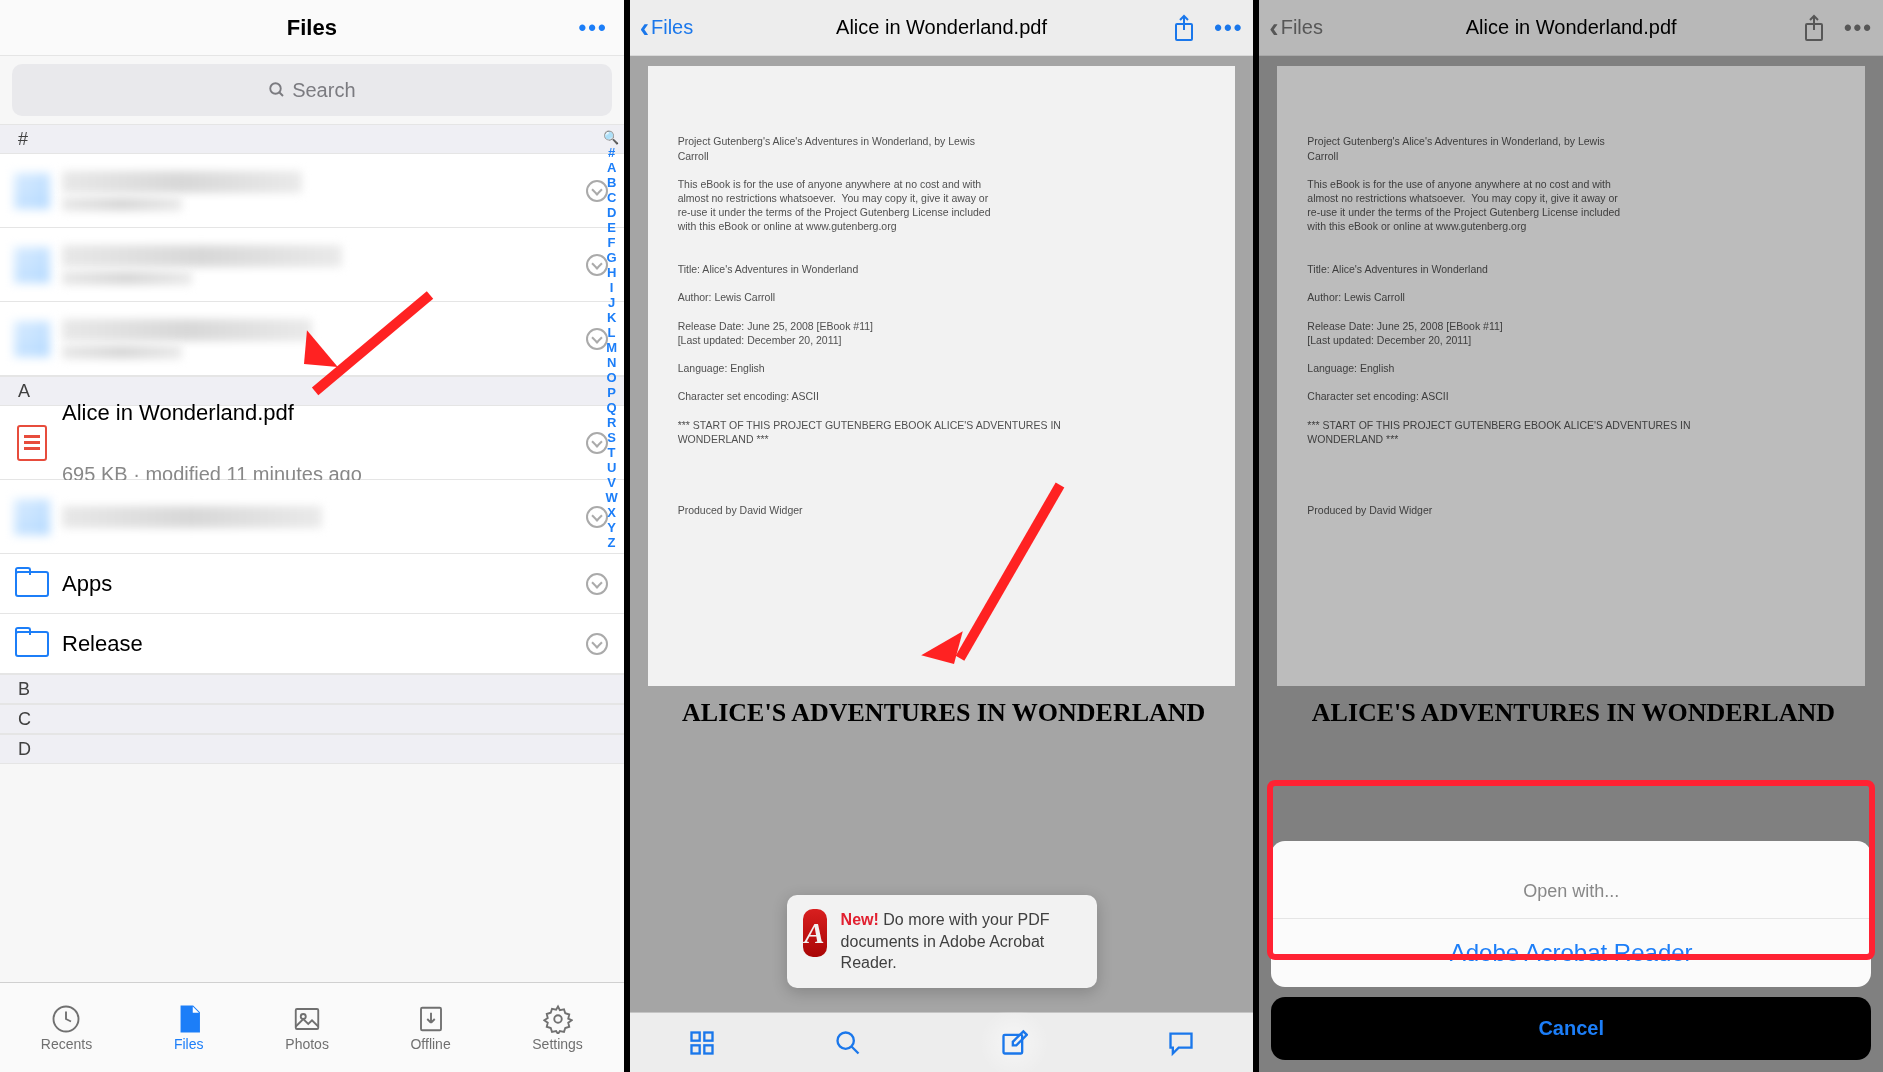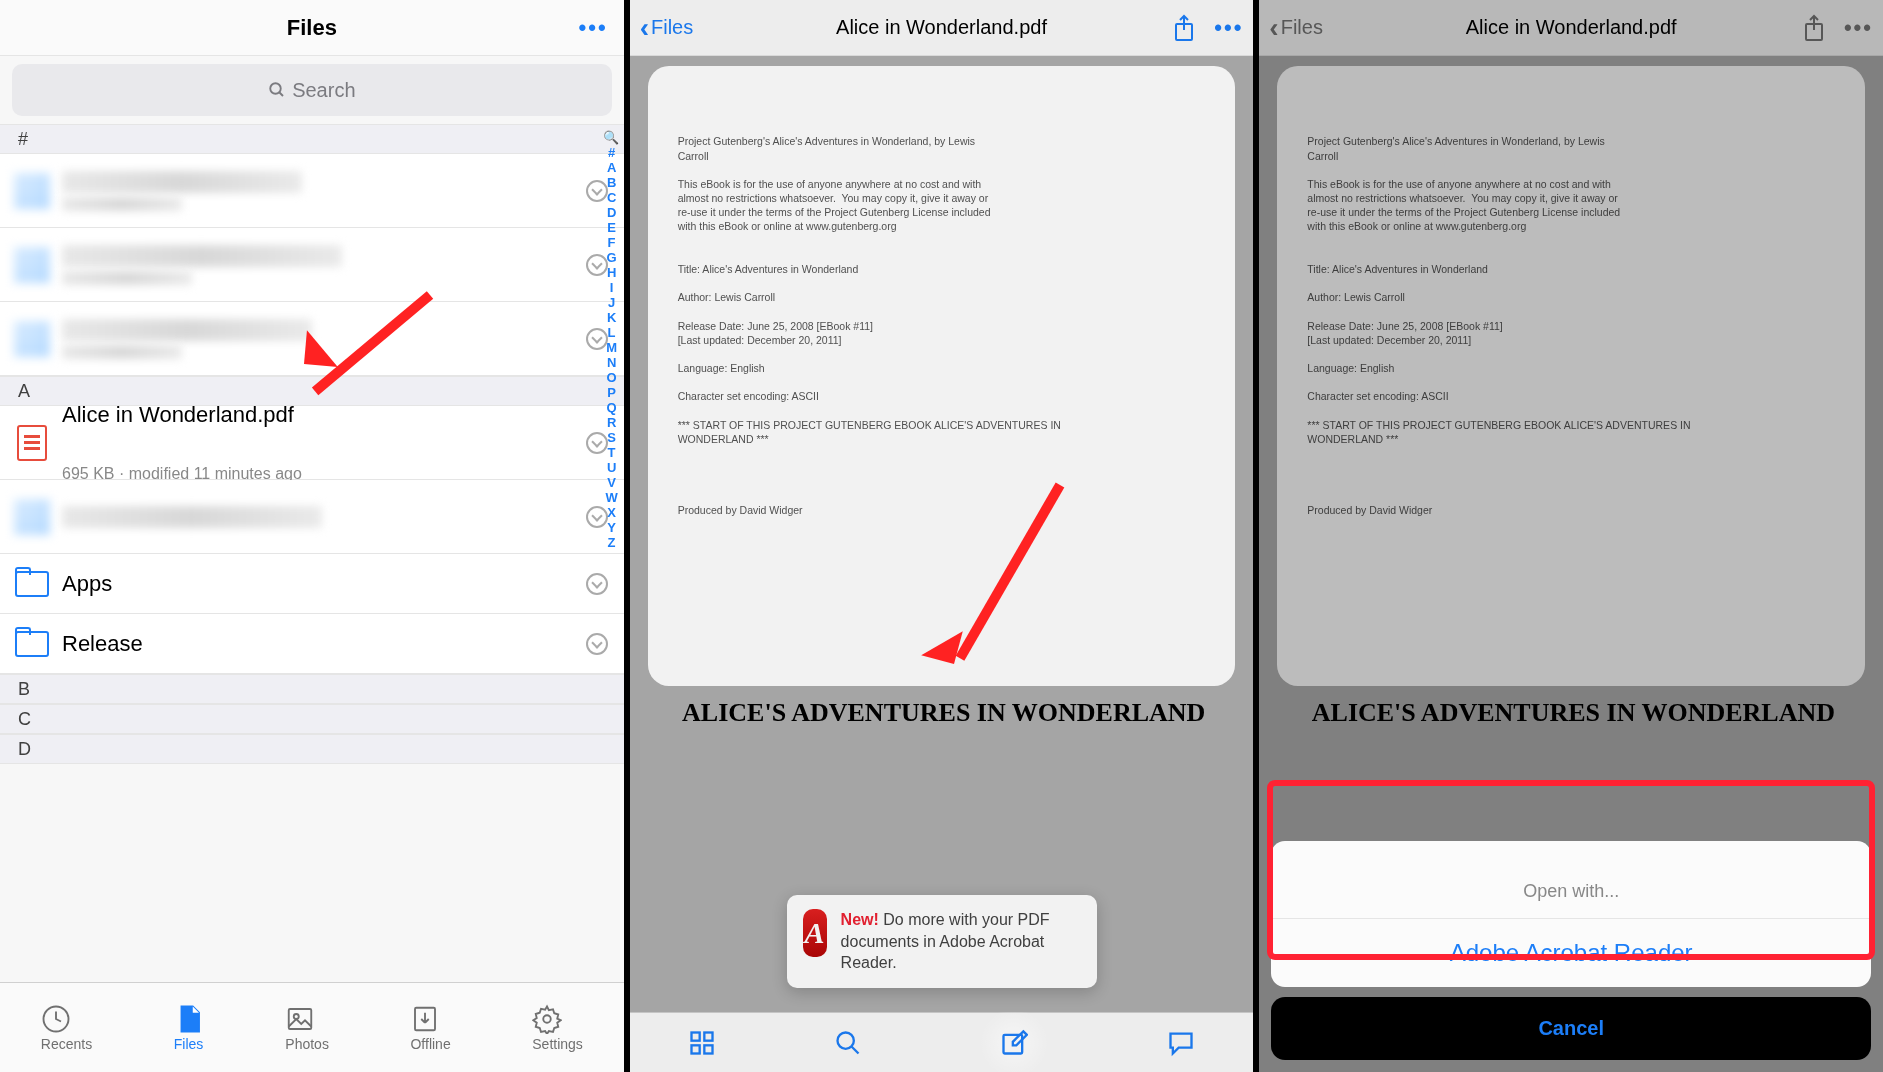--- a/index.html
+++ b/index.html
@@ -20,41 +20,41 @@
   .row .icon { width:36px; height:36px; margin-right:12px; display:flex; align-items:center; justify-content:center;}
   .folder-glyph { width:34px; height:26px; border:2px solid #1c7ef8; border-radius:3px; position:relative;}
   .folder-glyph::before{ content:""; position:absolute; top:-6px; left:-2px; width:12px; height:6px; border:2px solid #1c7ef8; border-bottom:none; border-radius:3px 3px 0 0;}
   .pdf-glyph { width:30px; height:36px; border:2px solid #e74c3c; border-radius:3px; position:relative;}
   .pdf-glyph::after{content:""; position:absolute; left:5px; right:5px; top:8px; height:3px; background:#e74c3c; box-shadow:0 6px 0 #e74c3c, 0 12px 0 #e74c3c;}
   .camera-glyph { width:34px; height:26px; border:2px solid #1c7ef8; border-radius:4px; position:relative;}
   .camera-glyph::after{content:""; position:absolute; top:4px; left:10px; width:10px; height:10px; border:2px solid #1c7ef8; border-radius:50%;}
   .camera-glyph::before{content:""; position:absolute; top:-5px; left:9px; width:12px; height:5px; border:2px solid #1c7ef8; border-bottom:none; border-radius:3px 3px 0 0;}
   .row .texts { display:flex; flex-direction:column; justify-content:center;}
   .row .name { font-size:22px; color:#000;}
-  .row .meta { font-size:16px; color:#888;margin-top:37px;}
+  .row .meta { font-size:20px; color:#888;margin-top:37px;}
   .chev { position:absolute; right:16px; width:22px; height:22px; border:2px solid #aaa; border-radius:50%; display:flex; align-items:center; justify-content:center;}
   .chev::after{content:""; width:6px; height:6px; border-right:2px solid #aaa; border-bottom:2px solid #aaa; transform:rotate(45deg); margin-top:-2px;}
   .blurbox { background:linear-gradient(90deg,#e8e8e8,#d8d8d8,#eaeaea); height:22px; filter:blur(4px); border-radius:2px;}
   .blurimg { width:36px; height:36px; background:linear-gradient(135deg,#d9ecff,#b5daff); filter:blur(5px); margin-right:12px;}
   .indexbar { position:absolute; right:4px; top:130px; display:flex; flex-direction:column; align-items:center; gap:0px; color:#1c7ef8; font-size:13px; font-weight:600;}
   .indexbar span{ line-height:15px;}
   .tabbar { height:90px; background:#fafafa; border-top:1px solid #d0d0d0; display:flex; justify-content:space-around; align-items:center;}
-  .tab { display:flex; flex-direction:column; align-items:flex-start; gap:2px; color:#707070; font-size:14px;}
+  .tab { display:flex; flex-direction:column; align-items:center; gap:2px; color:#707070; font-size:14px;}
   .tab.active { color:#1c7ef8;}
   .tab svg{ width:30px; height:30px;}
 
   
   .nav2 { height:56px; display:flex; align-items:center; background:#fafafa; border-bottom:1px solid #e5e5e5; position:relative; padding:0 10px;}
   .nav2 .back { color:#1c7ef8; font-size:20px; display:flex; align-items:center; gap:2px;}
   .nav2 .backchev{ font-size:28px; font-weight:bold;}
   .nav2 .ttl { font-size:20px; color:#000; position:absolute; left:0; right:0; text-align:center; pointer-events:none;}
   .nav2 .right { margin-left:auto; display:flex; align-items:center; gap:18px; color:#1c7ef8;}
   .nav2 .more2{ font-size:22px; letter-spacing:2px; font-weight:bold;}
   .doc { flex:1; background:#aeaeae; overflow:hidden; position:relative;}
-  .page { background:#fff; margin:10px 18px; height:620px; padding:40px 30px; font-family:"Courier New",monospace; font-size:10.5px; color:#555; line-height:1.35; white-space:pre-wrap;border-radius:21px;}
+  .page { background:#fff; margin:10px 18px; height:620px; padding:40px 30px; font-family:"Courier New",monospace; font-size:10.5px; color:#555; line-height:1.35; white-space:pre-wrap;}
   .page .bigtitle { font-family:Georgia,serif; font-size:26px; font-weight:bold; color:#000; text-align:right; white-space:normal; margin-top:150px;}
   .toolbar { height:60px; background:#fafafa; border-top:1px solid #d0d0d0; display:flex; justify-content:space-around; align-items:center;}
   .toolbar .tbtn { color:#1c7ef8; display:flex; align-items:center; justify-content:center;}
   .toolbar svg{width:28px; height:28px;}
   .composehalo { background:radial-gradient(circle,#fff 30%, #fafafa00 70%); width:70px; height:70px; border-radius:50%; display:flex; align-items:center; justify-content:center;}
   
   .tip { position:absolute; background:#fff; border-radius:10px; box-shadow:0 4px 16px rgba(0,0,0,.2); padding:14px 16px; display:flex; gap:14px; width:310px; align-items:flex-start;}
   .tip::after{content:""; position:absolute; bottom:-10px; left:50%; width:0;height:0;border:10px solid transparent;border-top-color:#fff; transform:translateX(-50%);}
   .tip .tipicon{ width:48px; height:48px; background:linear-gradient(#e42121,#b30606); border-radius:10px; display:flex; align-items:center; justify-content:center; color:#fff; font-family:Georgia; font-style:italic; font-size:30px; font-weight:bold;}
   .tip .tiptext{ font-size:16px; color:#444; line-height:1.35;}

